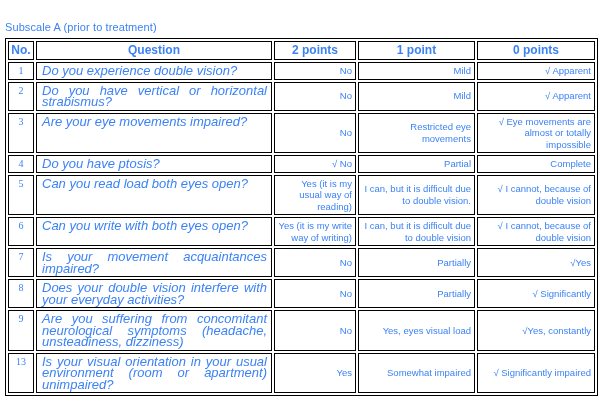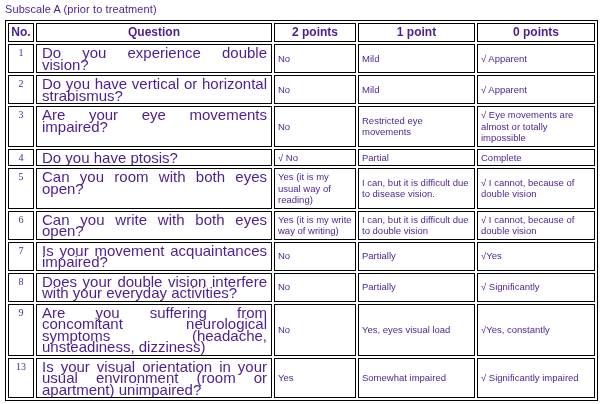--- a/index.html
+++ b/index.html
@@ -7,23 +7,23 @@
     padding: 0;
     background: #ffffff;
     width: 600px;
     height: 404px;
     overflow: hidden;
   }
   .page {
     width: 600px;
     height: 344px;
     box-sizing: border-box;
-    padding: 3px 4px 2px 5px;
+    padding: 21px 4px 2px 5px;
     font-family: "Liberation Sans", "DejaVu Sans", sans-serif;
-    color: #4c1d95;
+    color: #3b82f6;
     background: #ffffff;
   }
   .title {
     font-size: 11px;
     line-height: 13px;
     margin: 0 0 4px 0;
     font-weight: normal;
     letter-spacing: 0.1px;
   }
   table.scale {
@@ -55,30 +55,31 @@
   }
   td.num {
     font-family: "Liberation Serif", "DejaVu Serif", serif;
     font-size: 10px;
     text-align: center;
     vertical-align: top;
     padding: 2px 1px;
     line-height: 11px;
   }
   td.q {
-    font-size: 15px;
+    font-size: 13px;
     line-height: 11.5px;
     text-align: justify;
     vertical-align: top;
     padding: 2px 4px 2px 5px;
+    font-style: italic;
   }
   td.ans {
     font-size: 9.5px;
     line-height: 11.5px;
-    text-align: left;
+    text-align: right;
     vertical-align: middle;
     padding: 2px 3px;
   }
   
   tbody tr:nth-child(11) td.q {
     letter-spacing: -0.35px;
     word-spacing: -0.8px;
   }
 </style>
 </head>
@@ -128,23 +129,23 @@
         </tr>
         <tr>
           <td class="num">4</td>
           <td class="q">Do you have ptosis?</td>
           <td class="ans">√ No</td>
           <td class="ans">Partial</td>
           <td class="ans">Complete</td>
         </tr>
         <tr>
           <td class="num">5</td>
-          <td class="q">Can you room with both eyes open?</td>
+          <td class="q">Can you read load both eyes open?</td>
           <td class="ans">Yes (it is my usual way of reading)</td>
-          <td class="ans">I can, but it is difficult due to disease vision.</td>
+          <td class="ans">I can, but it is difficult due to double vision.</td>
           <td class="ans">√ I cannot, because of double vision</td>
         </tr>
         <tr>
           <td class="num">6</td>
           <td class="q">Can you write with both eyes open?</td>
           <td class="ans">Yes (it is my write way of writing)</td>
           <td class="ans">I can, but it is difficult due to double vision</td>
           <td class="ans">√ I cannot, because of double vision</td>
         </tr>
         <tr>

